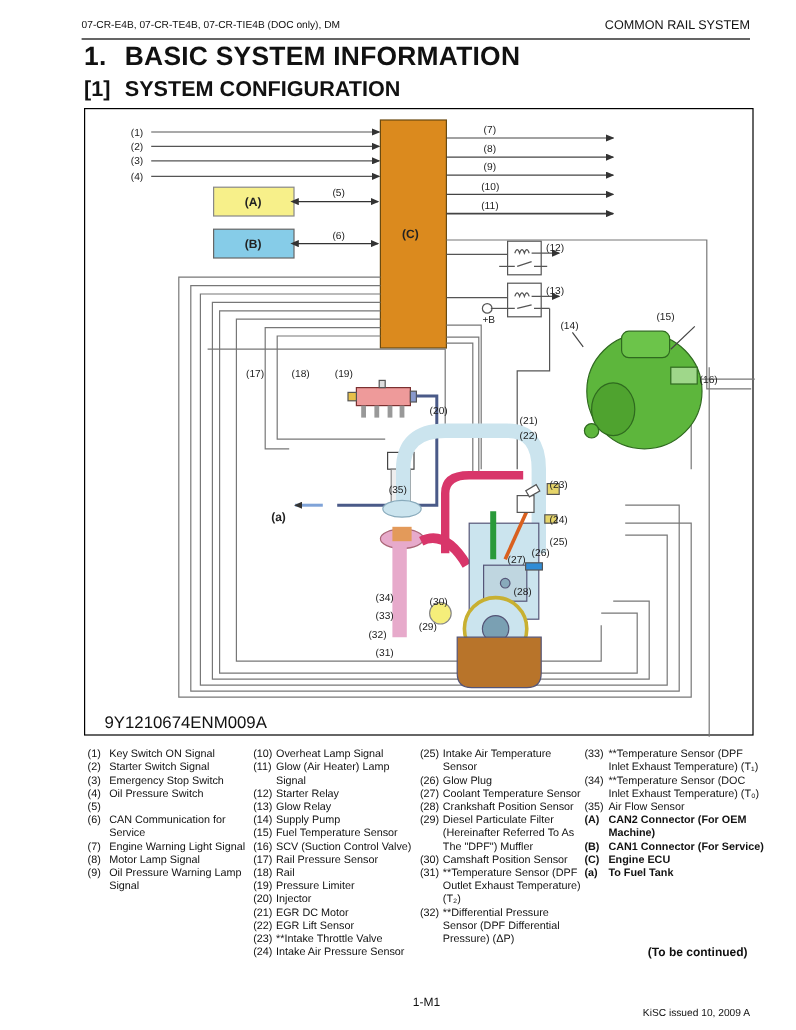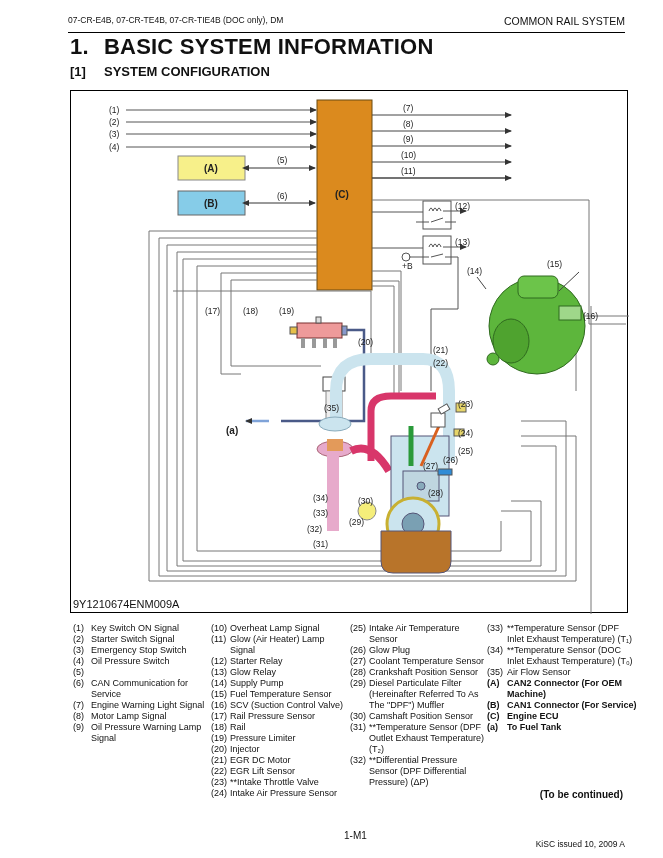--- a/index.html
+++ b/index.html
@@ -3,26 +3,26 @@
 <meta charset="utf-8">
 <style>
   html, body { margin: 0; padding: 0; background: #fff; }
   body { width: 663px; height: 858px; position: relative; overflow: hidden;
          font-family: "Liberation Sans", sans-serif; color: #111; }
   .hdr-left { position: absolute; left: 68px; top: 15px; font-size: 8.5px; }
   .hdr-right { position: absolute; right: 38px; top: 15px; font-size: 10.5px; }
   .hdr-rule { position: absolute; left: 68px; right: 38px; top: 32px; border-top: 1px solid #000; }
   .h1 { position: absolute; left: 70px; top: 34px; font-size: 22px; font-weight: bold; letter-spacing: 0.2px; }
   .h1 .num { display: inline-block; width: 34px; }
-  .h2 { position: absolute; left: 70px; top: 64px; font-size: 13px; font-weight: bold; }
+  .h2 { position: absolute; left: 70px; top: 64px; font-size: 18px; font-weight: bold; }
   .h2 .num { display: inline-block; width: 34px; }
   .figure { position: absolute; left: 70px; top: 90px; width: 558px; height: 523px;
             border: 1px solid #000; box-sizing: border-box; }
   .figure svg { position: absolute; left: 0; top: 0; }
-  .fig-code { position: absolute; left: 2px; bottom: 2px; font-size: 11px; }
+  .fig-code { position: absolute; left: 16px; bottom: 2px; font-size: 14px; }
   .legend { position: absolute; top: 623px; font-size: 9px; line-height: 11px; }
   .legend .item { display: flex; }
   .legend .k { flex: 0 0 auto; }
   .legend .v { flex: 1 1 auto; }
   .col1 { left: 73px; width: 140px; }
   .col1 .k { width: 18px; }
   .col2 { left: 211px; width: 140px; }
   .col2 .k { width: 19px; }
   .col3 { left: 350px; width: 135px; }
   .col3 .k { width: 19px; }

